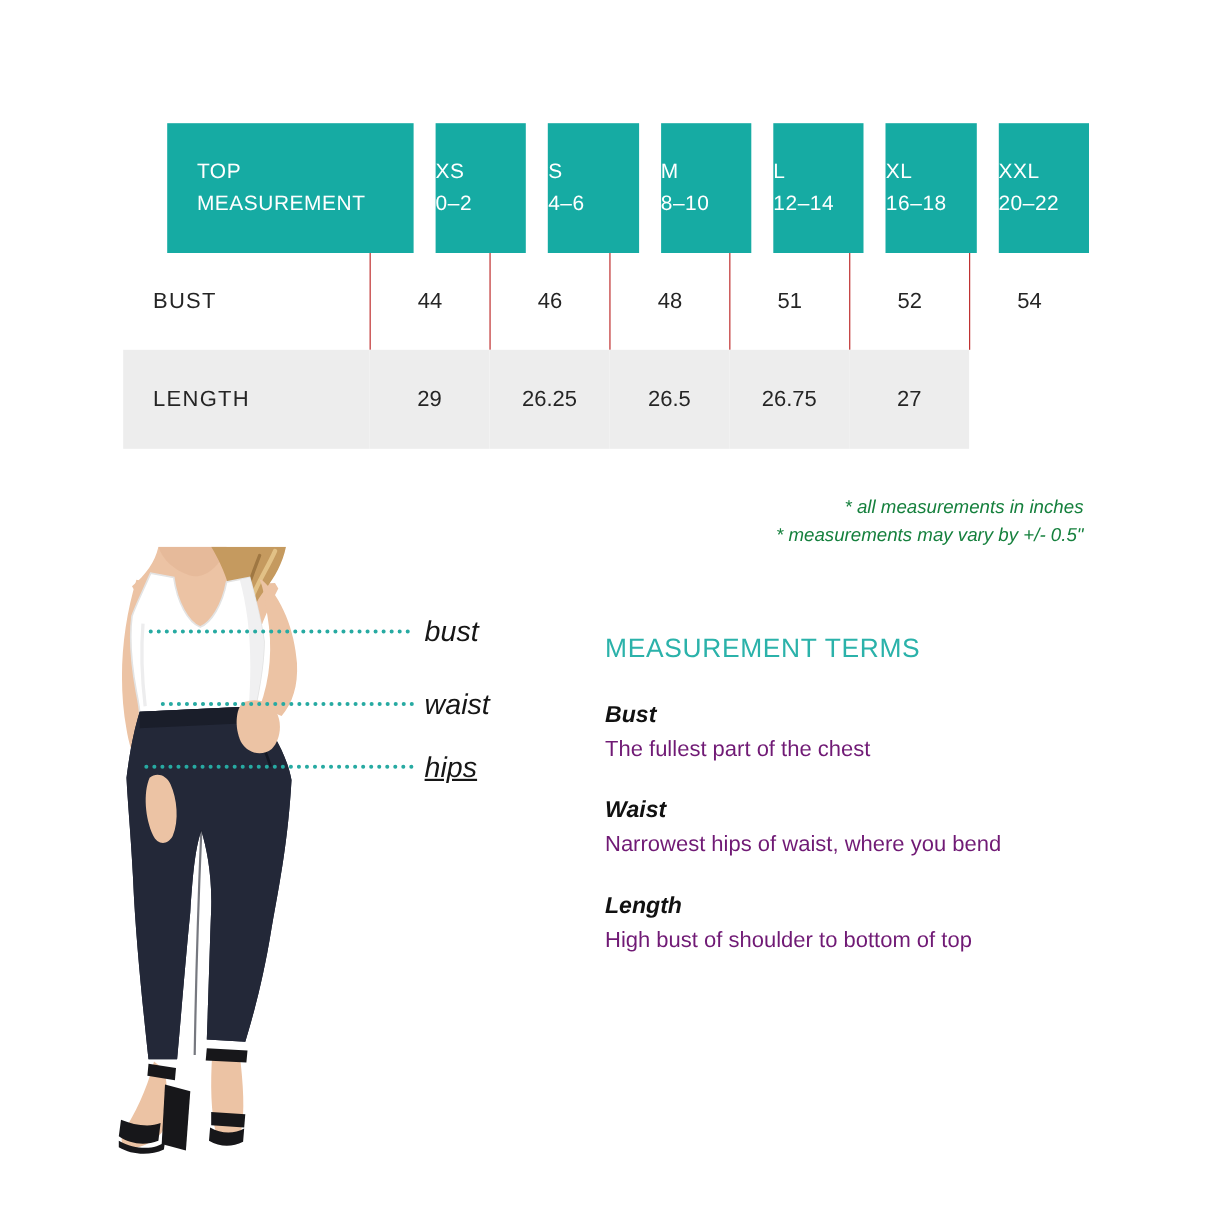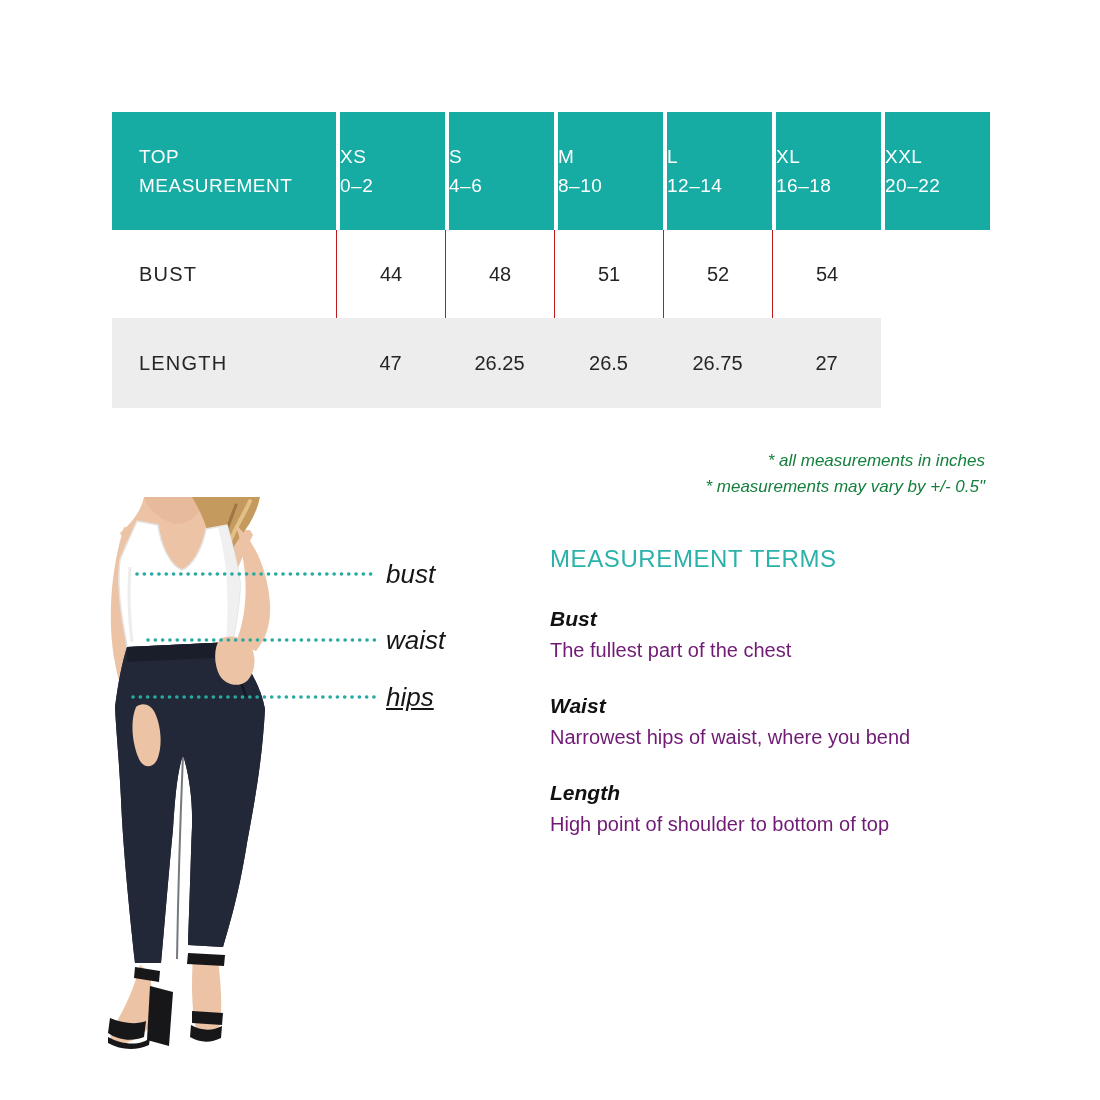--- a/index.html
+++ b/index.html
@@ -5,21 +5,21 @@
   * { margin:0; padding:0; box-sizing:border-box; }
   body { background:#fff; }
   .canvas {
     position:relative; width:1100px; height:1100px; background:#ffffff;
     font-family:"Liberation Sans", sans-serif; color:#1e1e1e; overflow:hidden;
   }
 
   
   .size-table { position:absolute; left:112px; top:112px; width:878px; }
   .t-row { display:grid; grid-template-columns:224px repeat(6,1fr); }
-  .t-head { column-gap:4px; background:#fff; }
+  .t-head { column-gap:20px; background:#fff;margin-left:40px; }
   .t-head .cell {
     background:#16aba3; color:#ffffff; height:118px;
     display:flex; flex-direction:column; justify-content:center; align-items:flex-start;
     font-size:19px; line-height:29px; letter-spacing:.5px;
   }
   .t-head .corner {
     align-items:flex-start; padding-left:27px; padding-right:40px; text-align:left;
   }
   .t-body-row .cell {
     display:flex; align-items:center; justify-content:center;
@@ -42,21 +42,21 @@
     position:absolute; left:386px; font-style:italic; font-size:26px;
     line-height:32px; color:#161616;
   }
   .lbl-bust  { top:558px; }
   .lbl-waist { top:624px; }
   .lbl-hips  { top:681px;text-decoration:underline; }
 
   
   .terms { position:absolute; left:550px; top:545px; width:470px; }
   .terms-heading {
-    color:#2bb2aa; font-size:24px; letter-spacing:.6px; margin-bottom:34px;
+    color:#2bb2aa; font-size:24px; letter-spacing:.6px; margin-bottom:34px;margin-top:31px;
   }
   .term-item { margin-bottom:30px; }
   .term-name { font-size:21px; font-weight:bold; font-style:italic; color:#111; margin-bottom:5px; }
   .term-def  { font-size:20px; color:#701a75; line-height:28px; }
 </style>
 </head>
 <body>
 
 <div class="canvas">
 
@@ -87,29 +87,30 @@
       </div>
       <div class="cell">
         <span>XXL</span>
         <span>20–22</span>
       </div>
     </div>
 
     <div class="t-row t-body-row row-bust">
       <div class="cell label-cell">BUST</div>
       <div class="cell">44</div>
+      <div class="cell">46</div>
       <div class="cell">48</div>
       <div class="cell">51</div>
       <div class="cell">52</div>
       <div class="cell">54</div>
     </div>
 
     <div class="t-row t-body-row row-length">
       <div class="cell label-cell">LENGTH</div>
-      <div class="cell">47</div>
+      <div class="cell">29</div>
       <div class="cell">26.25</div>
       <div class="cell">26.5</div>
       <div class="cell">26.75</div>
       <div class="cell">27</div>
     </div>
   </div>
 
   <div class="notes">
     <div>* all measurements in inches</div>
     <div>* measurements may vary by +/- 0.5"</div>
@@ -219,17 +220,17 @@
     <div class="term-item">
       <div class="term-name">Bust</div>
       <div class="term-def">The fullest part of the chest</div>
     </div>
     <div class="term-item">
       <div class="term-name">Waist</div>
       <div class="term-def">Narrowest hips of waist, where you bend</div>
     </div>
     <div class="term-item">
       <div class="term-name">Length</div>
-      <div class="term-def">High point of shoulder to bottom of top</div>
+      <div class="term-def">High bust of shoulder to bottom of top</div>
     </div>
   </div>
 
 </div>
 
 </body></html>

